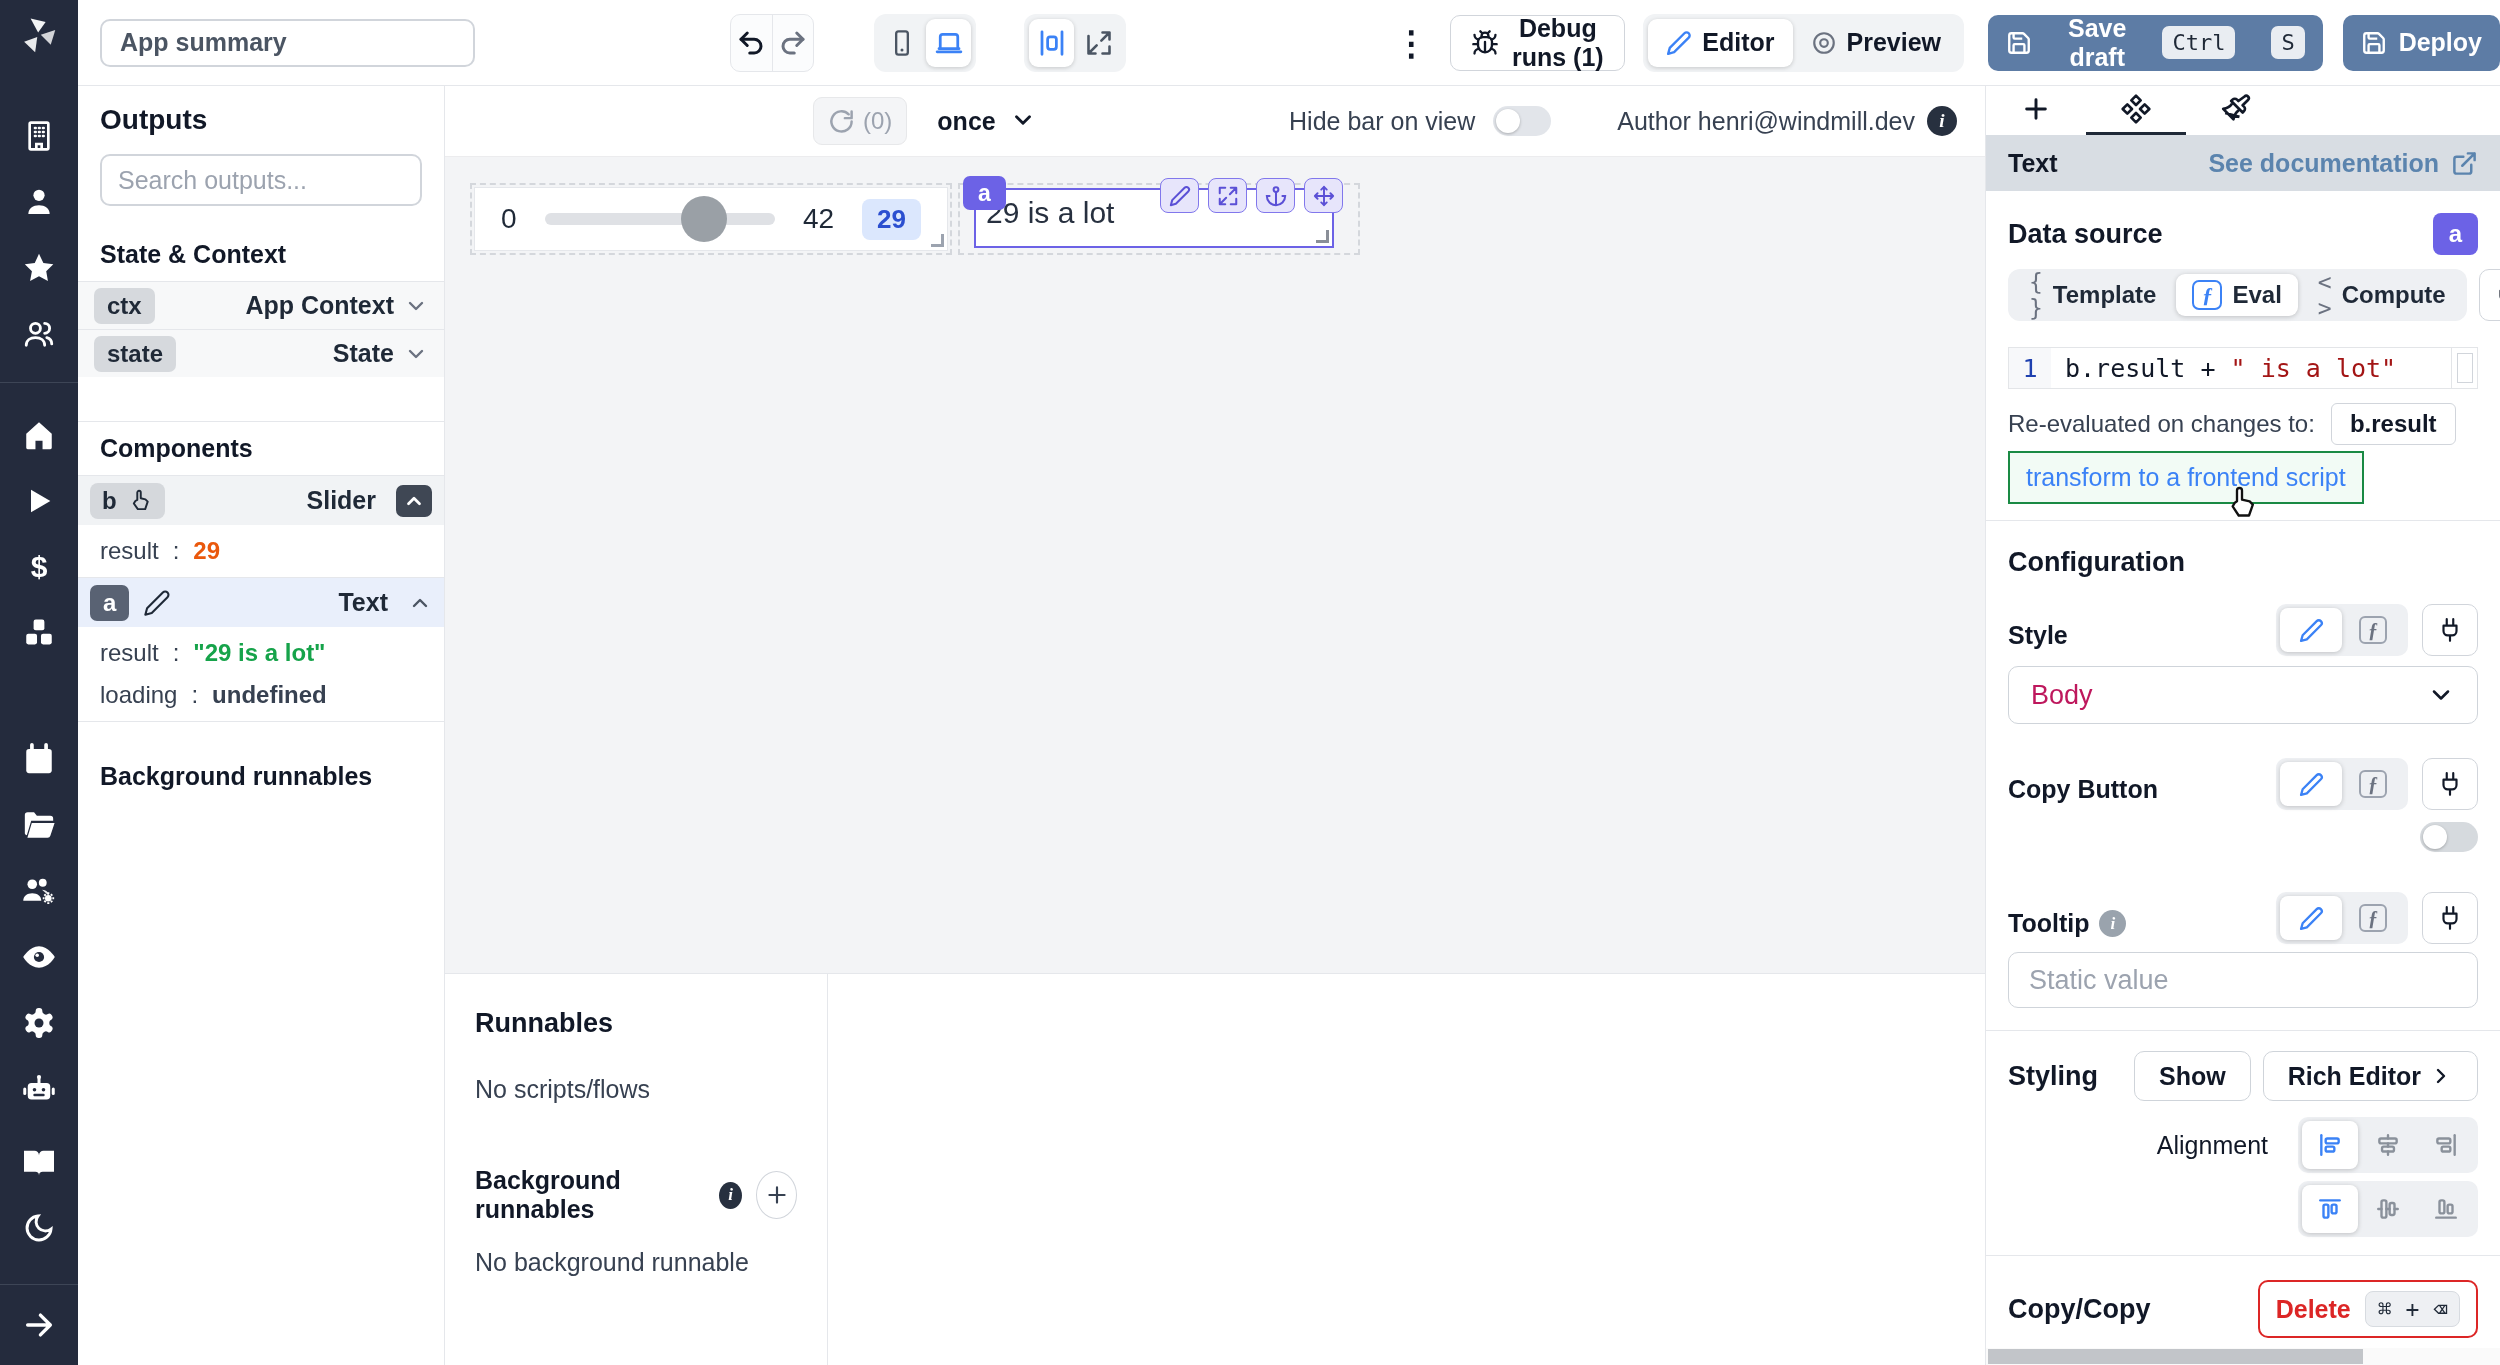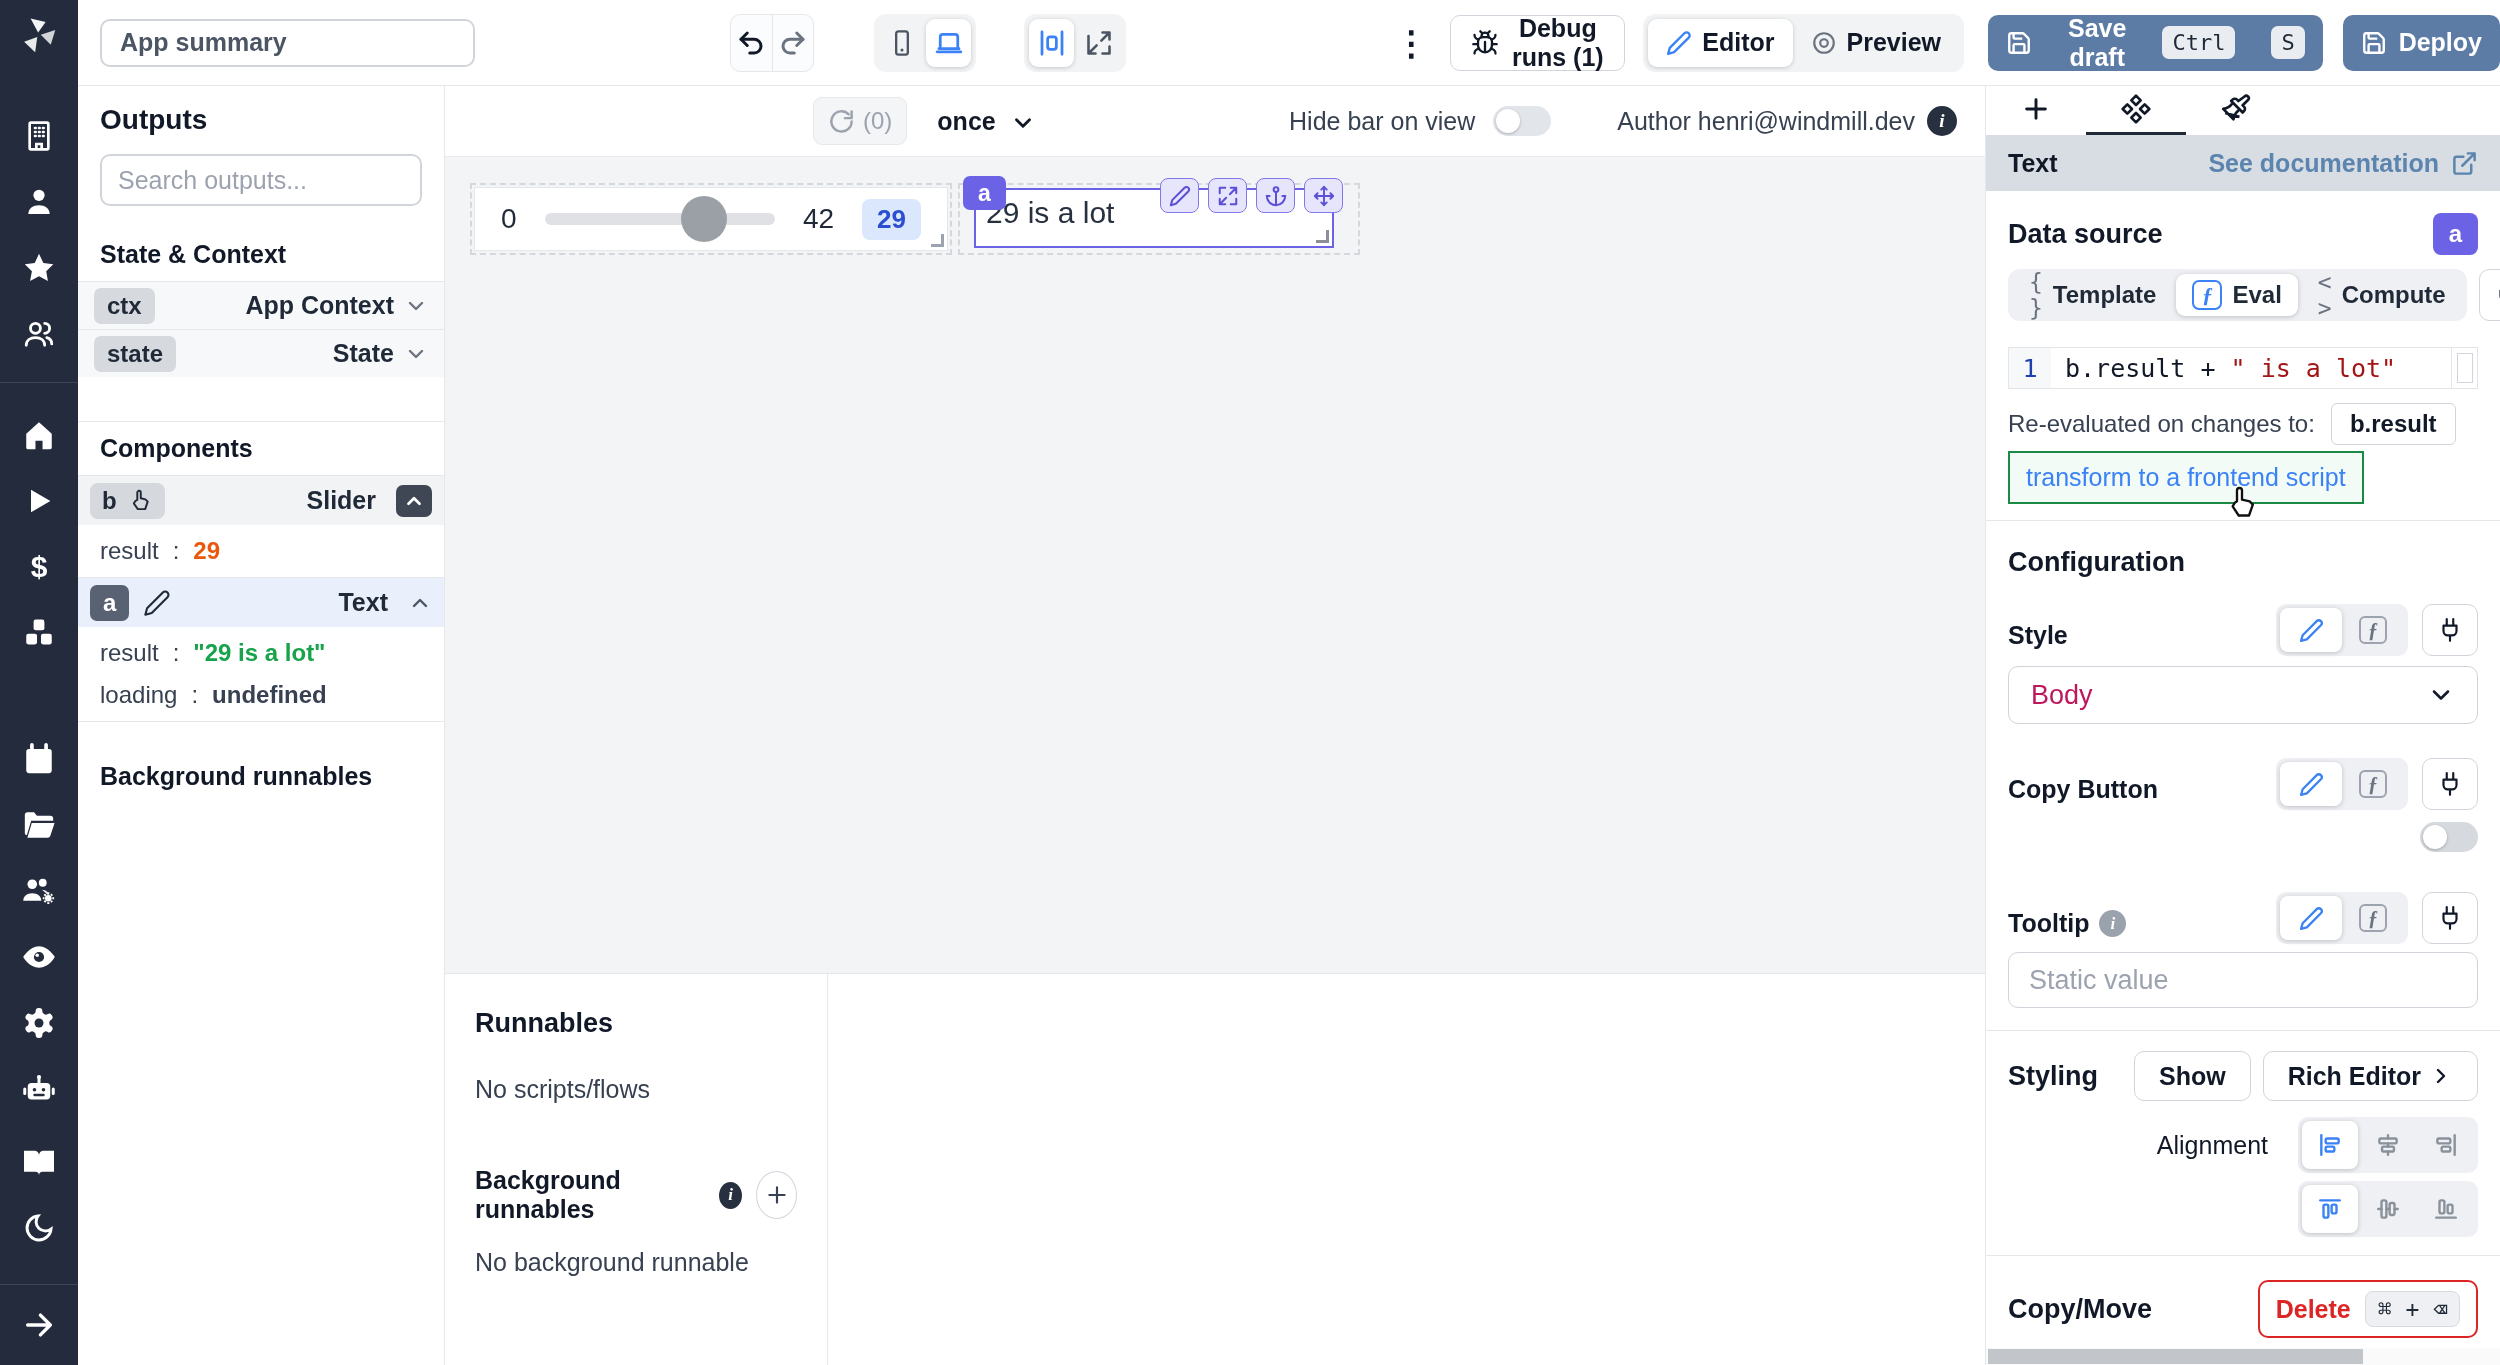--- a/index.html
+++ b/index.html
@@ -64,21 +64,21 @@
 .field-row .val-orange{color:var(--orange);font-weight:700;}
 .field-row .val-green{color:var(--green);font-weight:700;}
 .field-row .val-plain{color:#374151;font-weight:700;}
 .comp-end{border-bottom:1px solid var(--border);}
 .bg-runnables-title{margin-top:40px;font-size:25px;font-weight:700;color:#111827;}
 
 
 .canvas{position:absolute;left:445px;top:86px;width:1540px;bottom:0;}
 .cbar{height:71px;background:#fff;display:flex;align-items:center;border-bottom:1px solid #ececee;padding-right:28px;}
 .refresh-btn{margin-left:368px;display:flex;align-items:center;gap:8px;background:#f4f5f7;border:1px solid #e7e8ea;border-radius:9px;height:48px;padding:0 14px;color:var(--muted);font-size:24px;cursor:pointer;}
-.run-mode{margin-left:30px;display:flex;align-items:flex-end;gap:14px;font-size:25px;font-weight:700;color:#111827;cursor:pointer;background:none;border:none;font-family:"Liberation Sans",sans-serif;}
+.run-mode{margin-left:30px;display:flex;align-items:flex-start;gap:14px;font-size:25px;font-weight:700;color:#111827;cursor:pointer;background:none;border:none;font-family:"Liberation Sans",sans-serif;}
 .hidebar{margin-left:auto;display:flex;align-items:center;gap:18px;font-size:25px;color:#374151;}
 .switch{width:58px;height:30px;background:#e2e5ea;border-radius:15px;position:relative;cursor:pointer;border:none;}
 .switch .knob{position:absolute;left:3px;top:3px;width:24px;height:24px;border-radius:50%;background:#fff;box-shadow:0 1px 3px rgba(0,0,0,.25);}
 .author{margin-left:66px;display:flex;align-items:center;gap:12px;font-size:25px;color:#374151;}
 .info-dark{width:30px;height:30px;border-radius:50%;background:#27303f;color:#fff;font-size:19px;font-weight:700;display:flex;align-items:center;justify-content:center;font-family:"Liberation Serif",serif;font-style:italic;}
 .cgrid{height:816px;background:var(--canvas);position:relative;}
 .cell{position:absolute;border:2px dashed #d4d7dc;}
 .cell1{left:25px;top:26px;width:482px;height:72px;}
 .cell2{left:513px;top:26px;width:402px;height:72px;}
 .slider-card{position:absolute;inset:2px;background:#fff;border:1px solid var(--border);display:flex;align-items:center;padding:0 26px;gap:28px;}
@@ -762,21 +762,21 @@
                   <rect x="13.5" y="8" width="4.5" height="8" rx="1.5"></rect>
                 </svg>
               </button>
           </span>
         </span>
       </div>
 
       <div class="pdiv" style="margin-top:18px;"></div>
 
       <div class="cm-row">
-        <span class="h3">Copy/Move</span>
+        <span class="h3">Copy/Copy</span>
         <button class="delete-btn">
           <span class="t">Delete</span>
           <span class="kbd2">⌘ + ⌫</span>
         </button>
       </div>
 
       
     </div>
     <div class="hscroll">
         <span class="thumb"></span>

